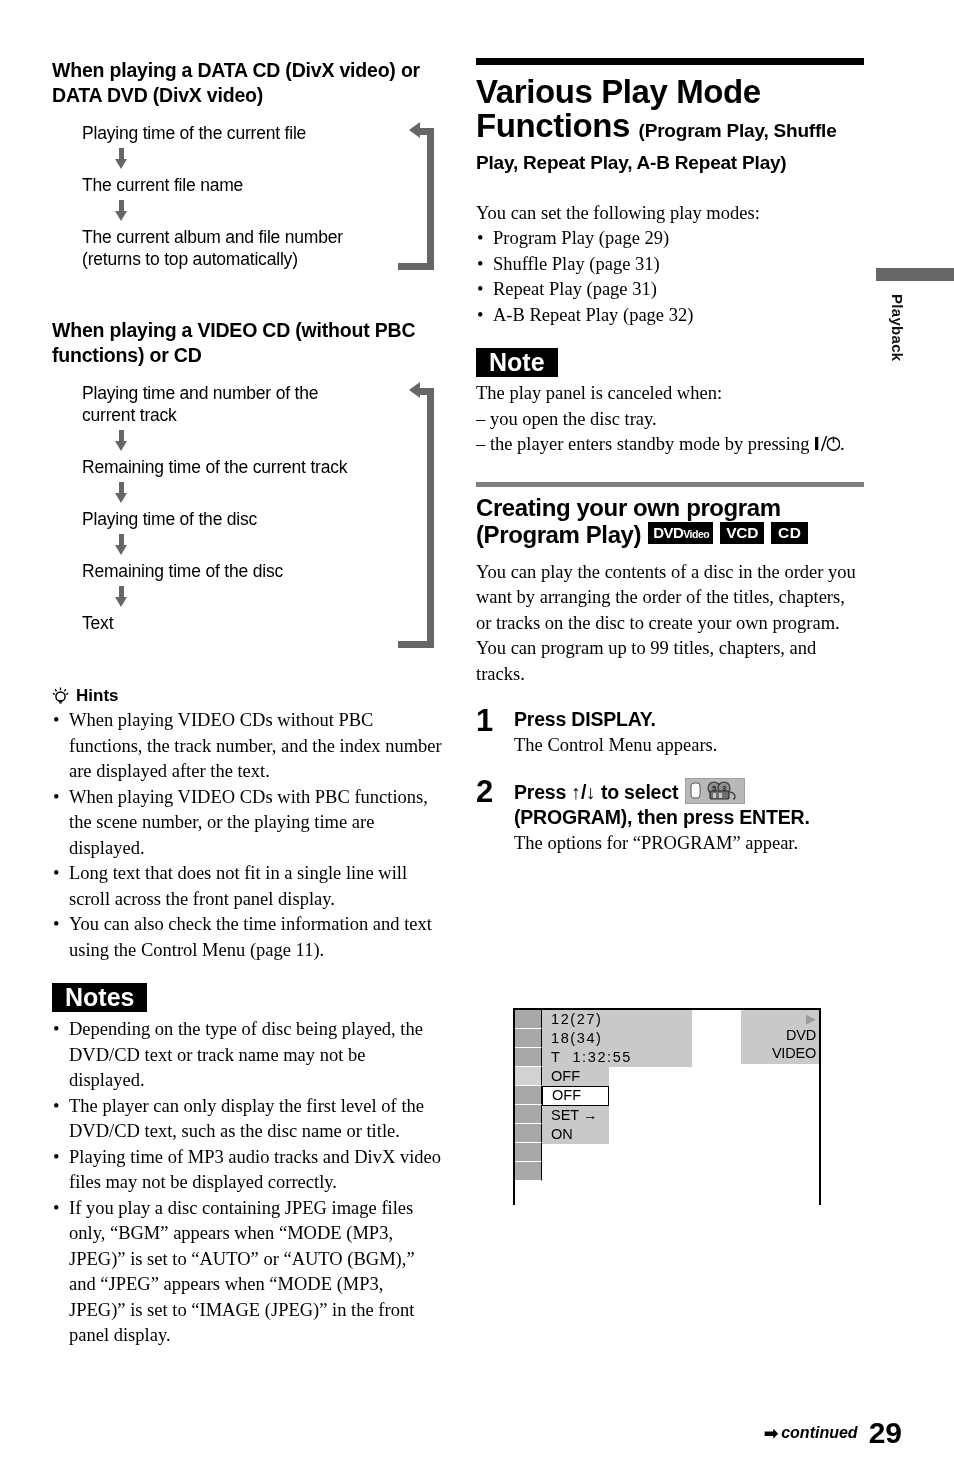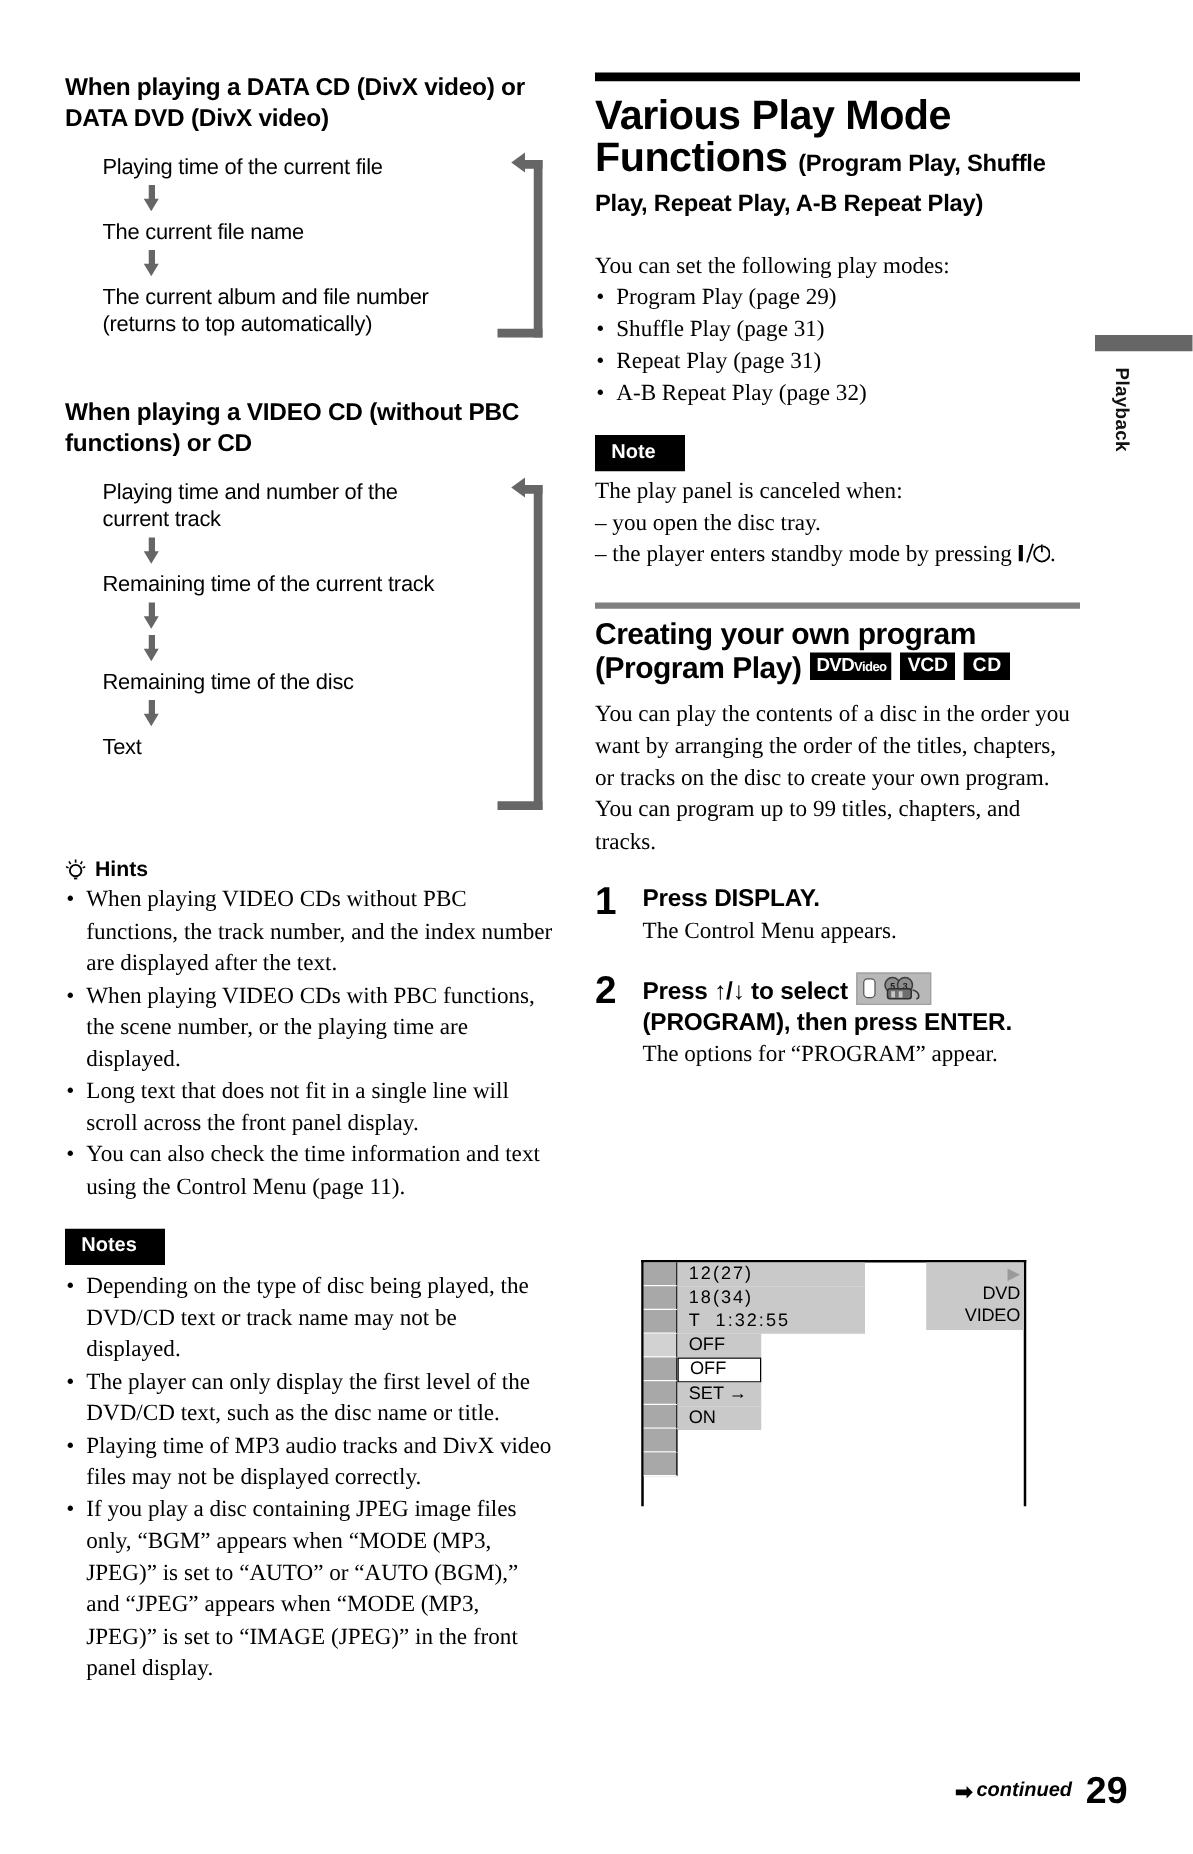--- a/index.html
+++ b/index.html
@@ -107,22 +107,22 @@
     font-size: 17px;
     display: flex; align-items: flex-end; gap: 7px;
     margin: 0 0 2px 0;
   }
   .bulb { display: inline-block; width: 17px; height: 19px; position: relative; }
   .blackbox {
     display: inline-block;
     background: #000; color: #fff;
     font-family: "Liberation Sans", sans-serif;
     font-weight: bold;
-    font-size: 16px;
-    padding: 3px 23px 4px 13px;
+    font-size: 25px;
+    padding: 3px 13px 4px 13px;
     line-height: 22px;
   }
 
   
   .disc-badge {
     display: inline-block;
     background: #000; color: #fff;
     font-family: "Liberation Sans", sans-serif;
     font-weight: bold;
     vertical-align: 5px;
@@ -296,20 +296,21 @@
       <div class="step" style="width:280px;">Playing time and number of the current track</div>
       <div class="arrow-down">
           <div class="shaft"></div>
           <div class="head"></div>
         </div>
       <div class="step">Remaining time of the current track</div>
       <div class="arrow-down">
           <div class="shaft"></div>
           <div class="head"></div>
         </div>
+      <div class="step">Playing time of the disc</div>
       <div class="arrow-down">
           <div class="shaft"></div>
           <div class="head"></div>
         </div>
       <div class="step">Remaining time of the disc</div>
       <div class="arrow-down">
           <div class="shaft"></div>
           <div class="head"></div>
         </div>
       <div class="step">Text</div>

